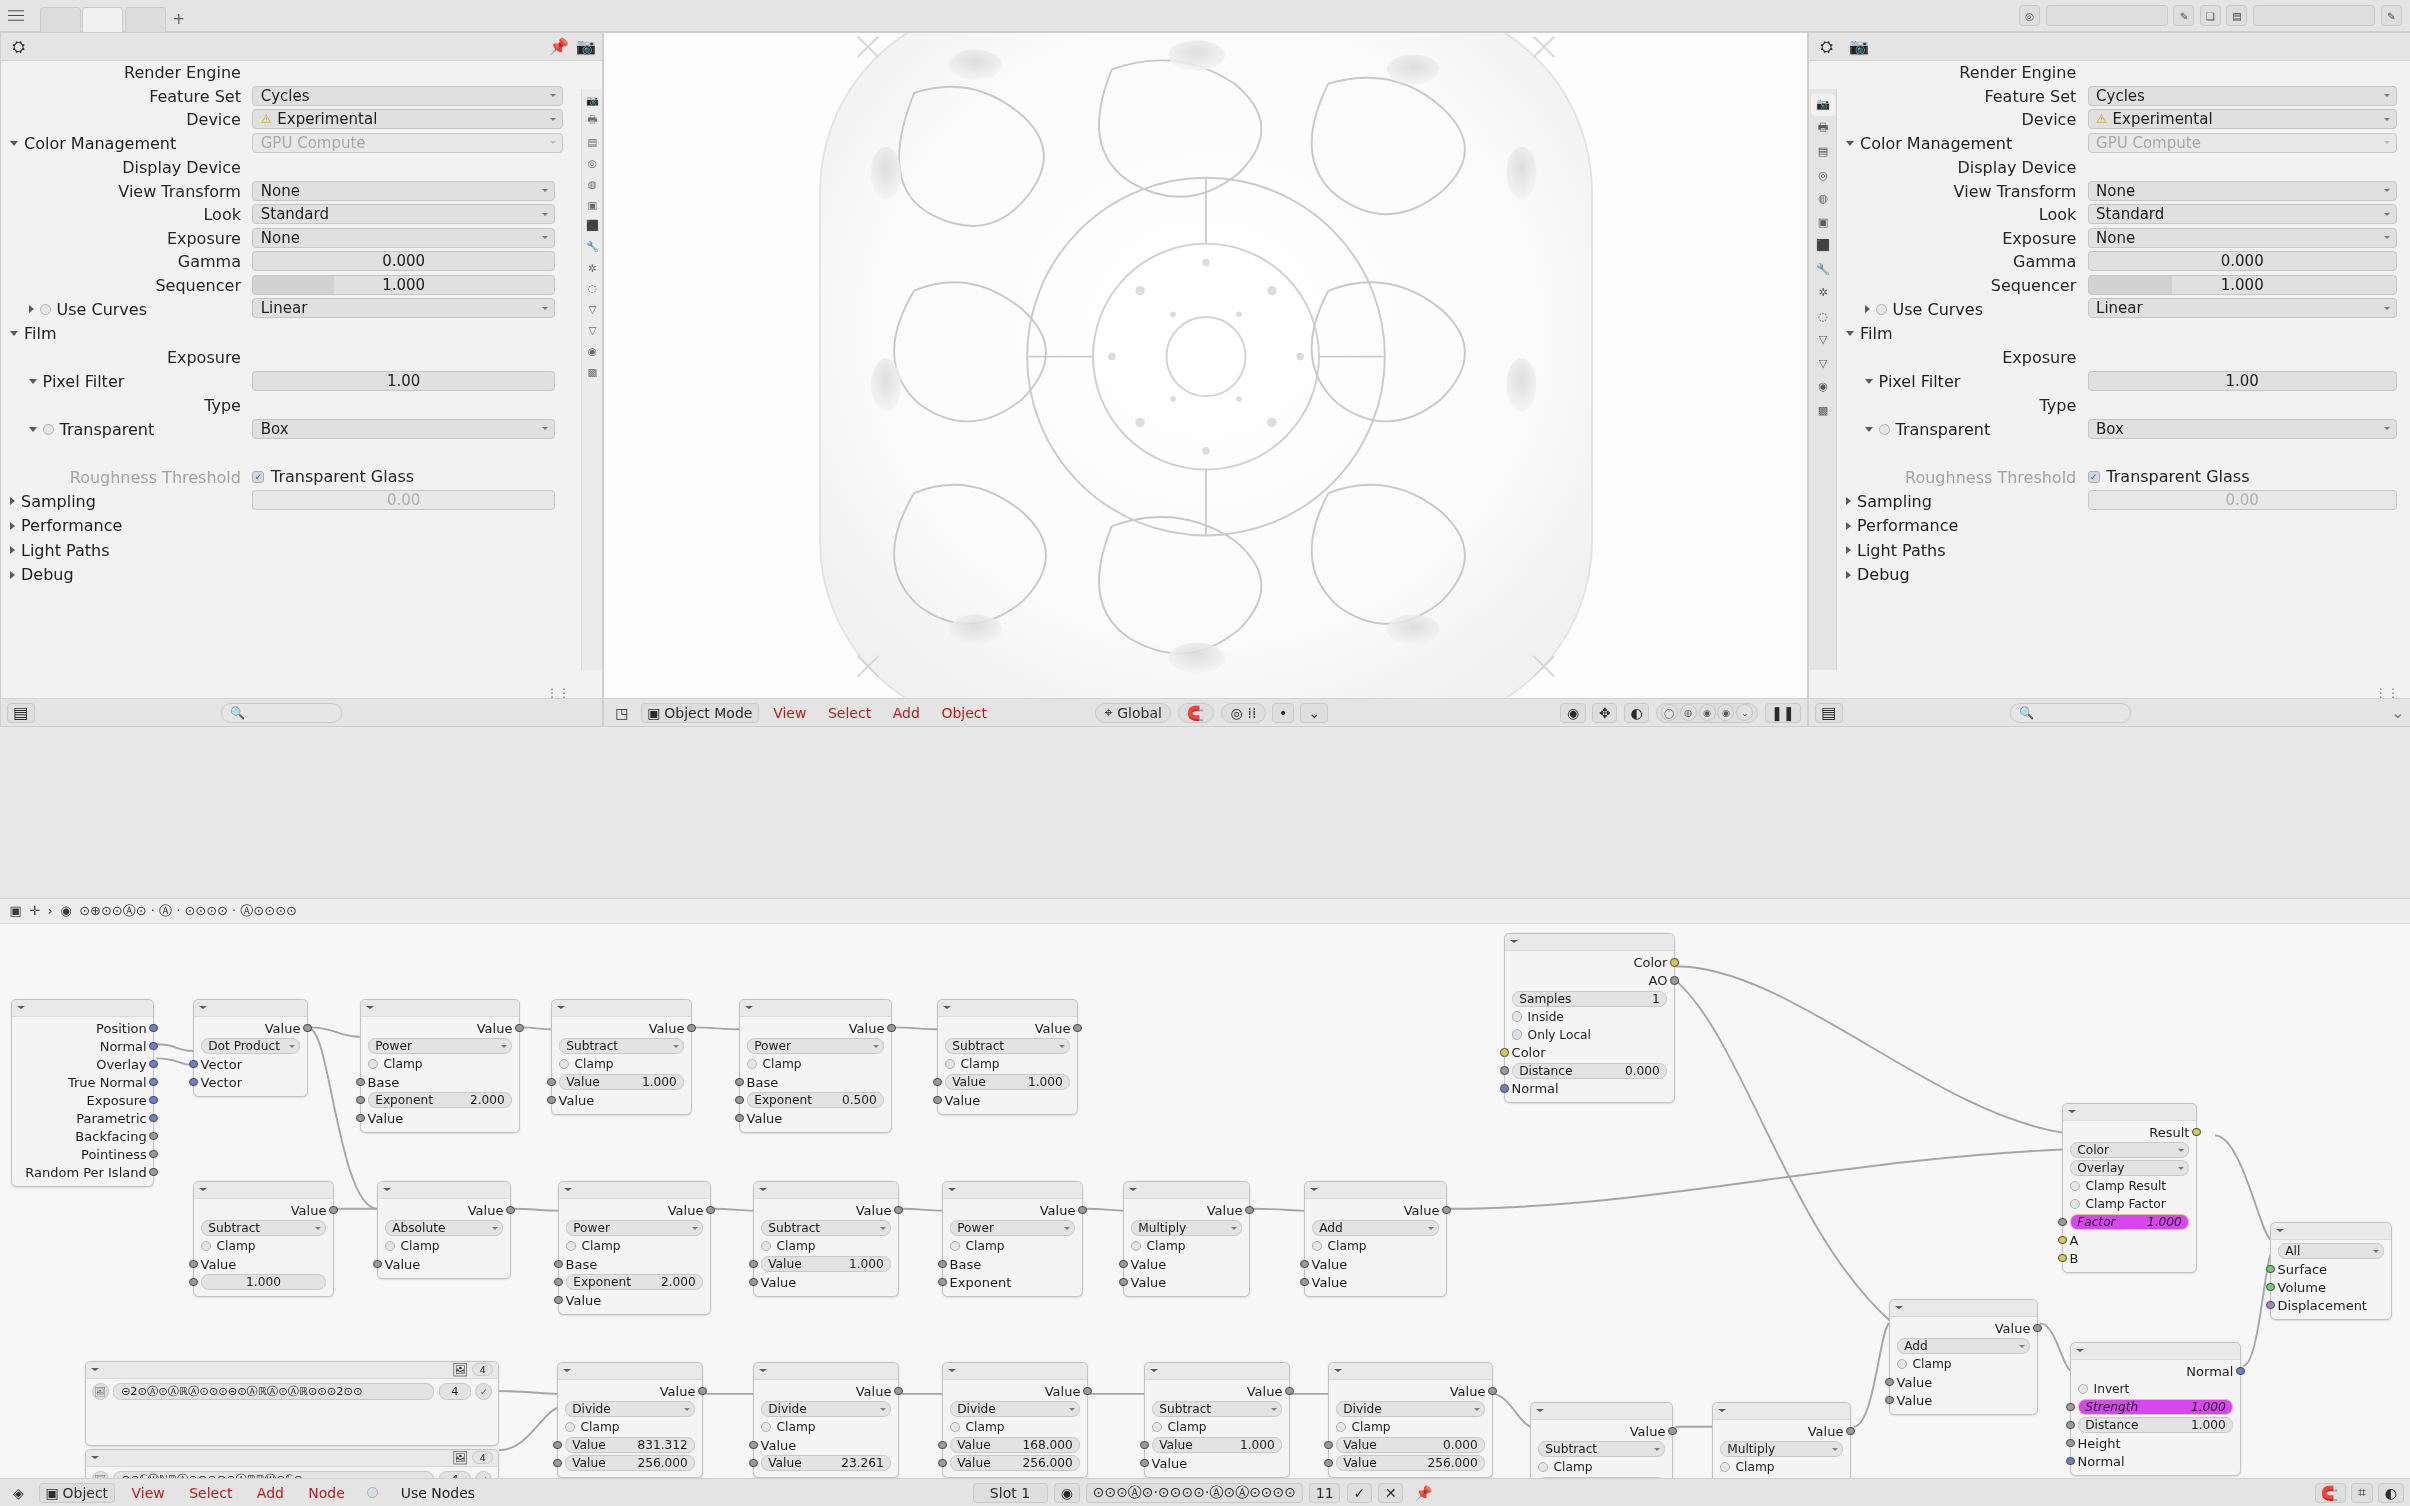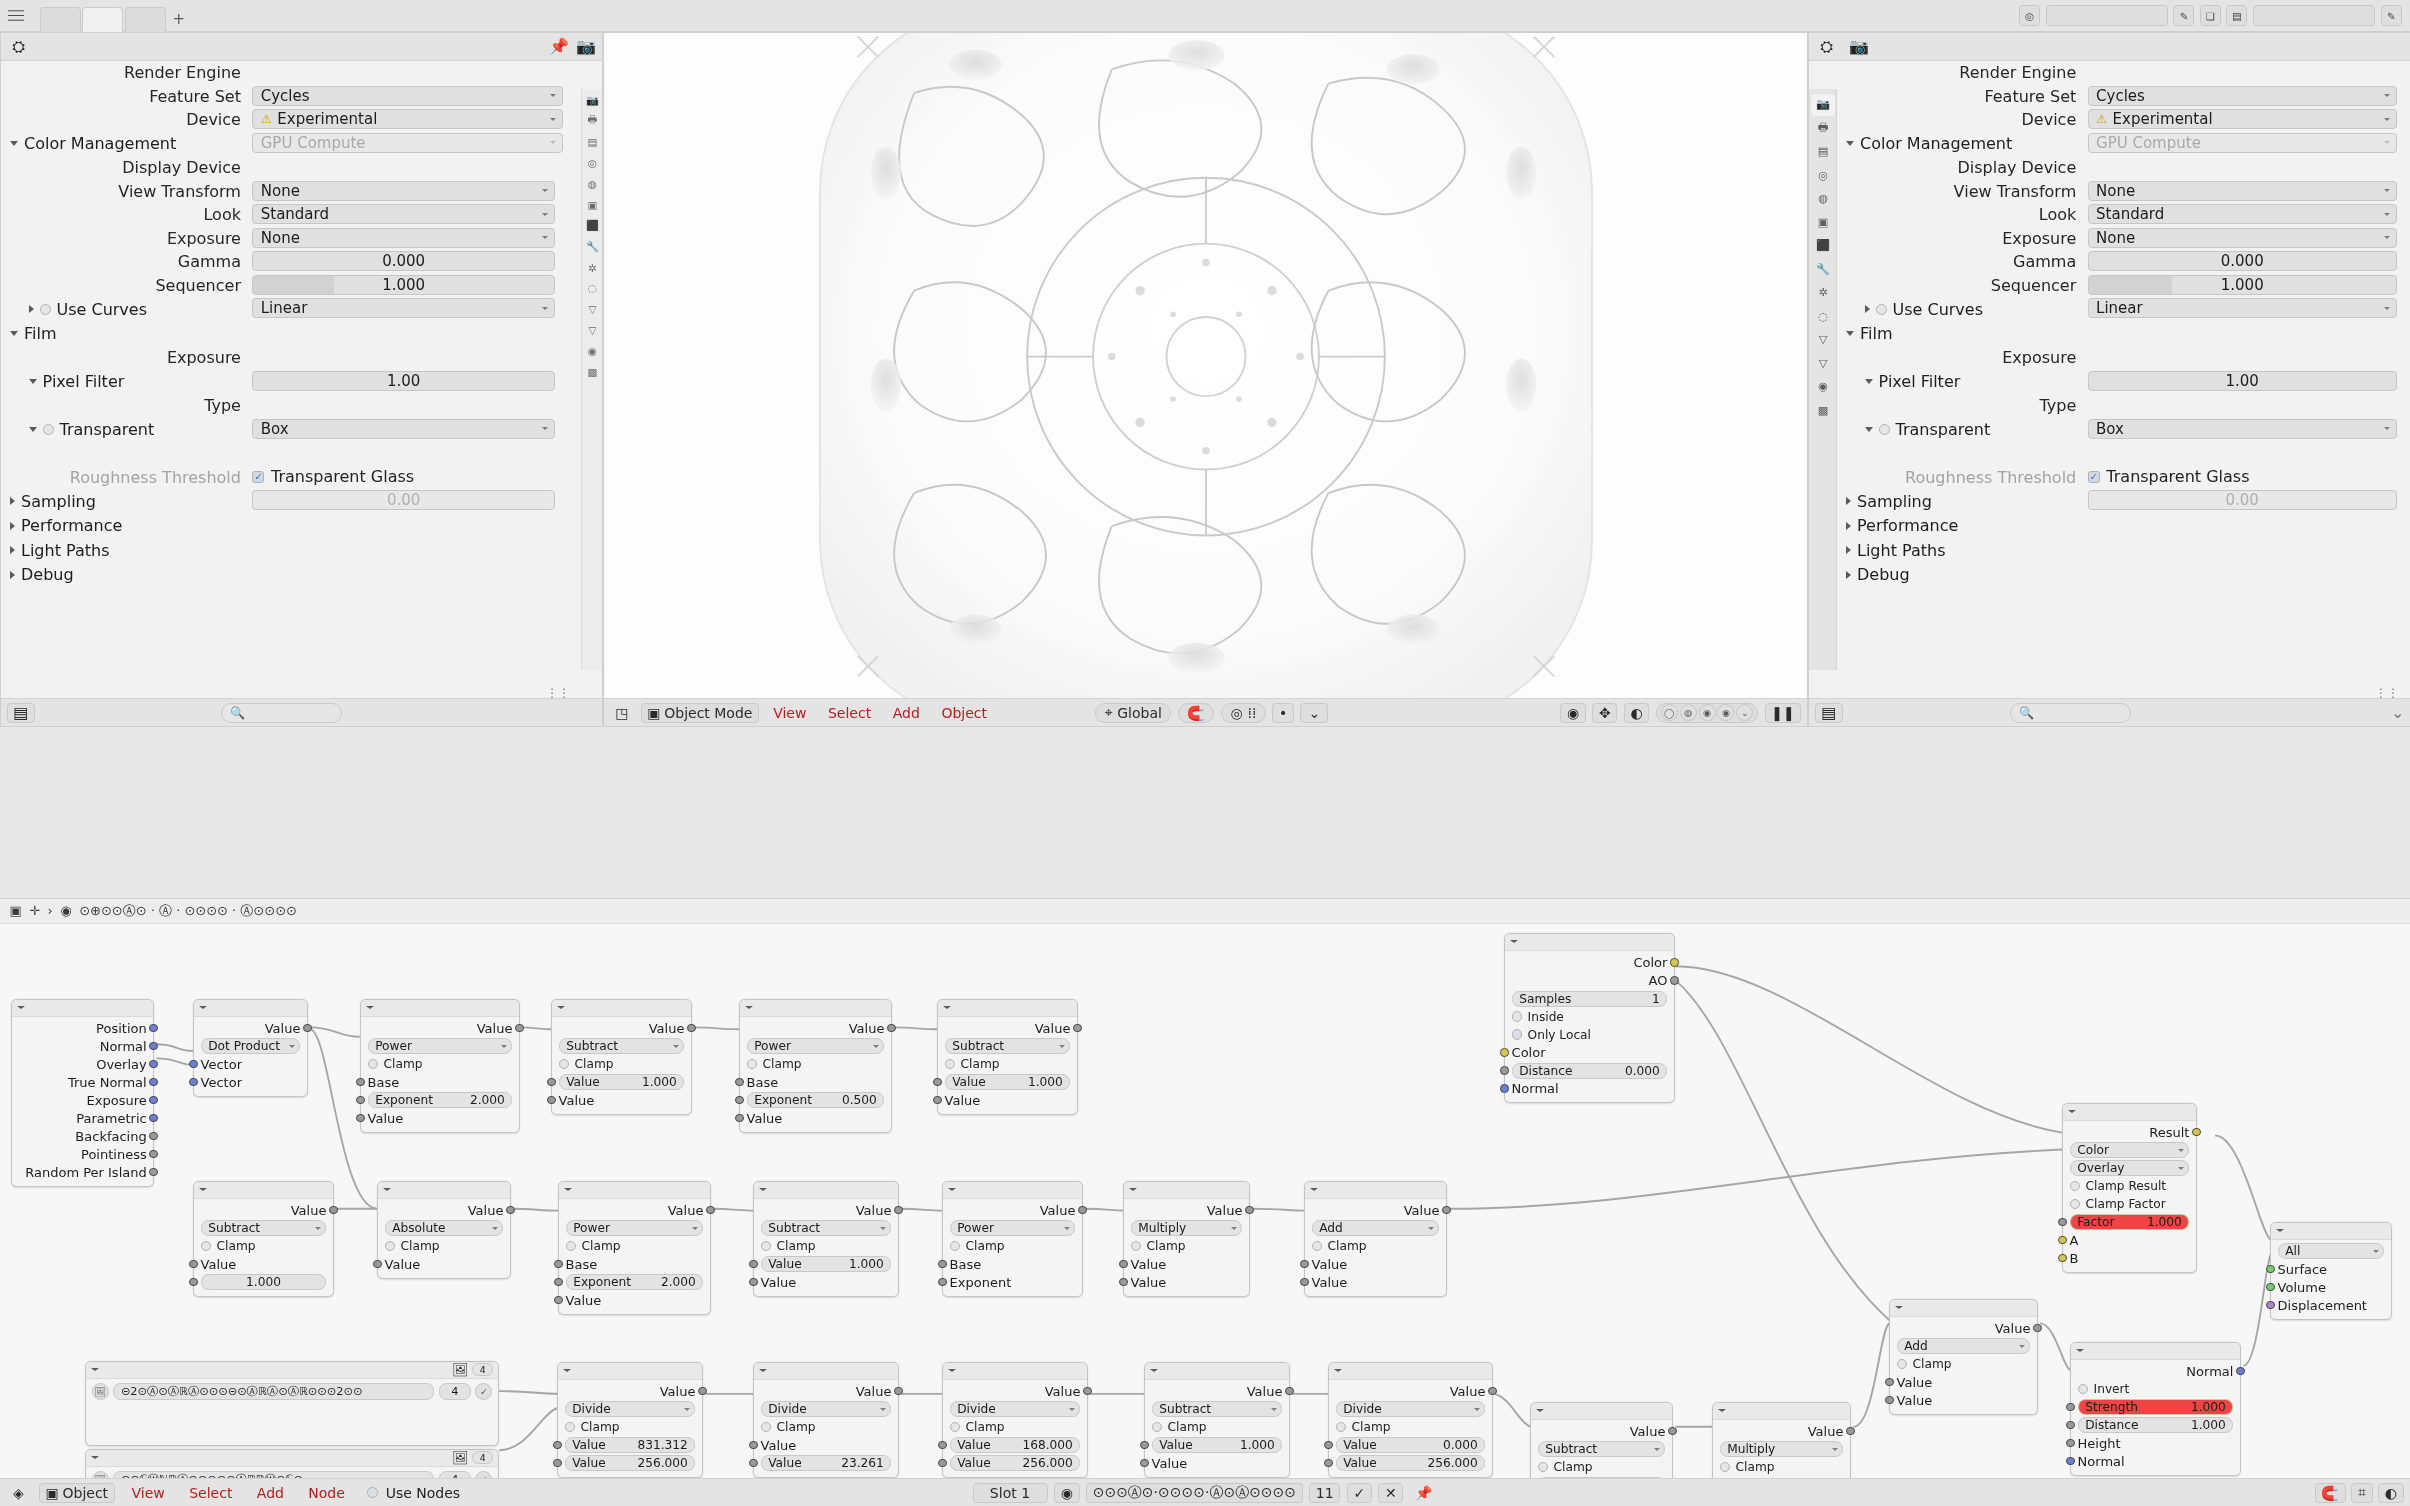--- a/index.html
+++ b/index.html
@@ -124,21 +124,21 @@
   .nfield {
     height: 16px; width: 100%; background: #e3e3e3; border: 0.9px solid #c8c8c8; border-radius: 7.5px;
     display: flex; align-items: center; padding: 0 6.6px; font-size: 12.2px; color: #1b1b1b; position: relative;
   }
   .nfield.center { justify-content: center; }
   .nfield.split { justify-content: space-between; align-items: center; }
   .nfield.dd:after {
     content:""; position:absolute; right:4.7px; top:5.6px;
     border-left: 3.3px solid transparent; border-right: 3.3px solid transparent; border-top: 3.8px solid #7f7f7f;
   }
-  .nfield.hl { background: #ef4444; border-color: #cfc6ad; }
+  .nfield.hl { background: #d946ef; border-color: #cfc6ad; font-style: italic; }
   .ncheck { display: flex; align-items: center; gap: 5.6px; font-size: 12.2px; color: #222; }
   .ncirc { width: 10.4px; height: 10.4px; border-radius: 50%; border: 0.9px solid #b2b2b2; background: #e6e6e6; }
   .ncirc.on { background: #d8dfe8; }
   .sock { position: absolute; width: 8.5px; height: 8.5px; border-radius: 50%; border: 0.9px solid #4a4a4a; top: 4.7px; }
   .sock.l { left: -4.7px; } .sock.r { right: -4.7px; }
   .s-gray { background: #9a9a9a; } .s-yellow { background: #d6c84b; } .s-blue { background: #6b7fd6; }
   .s-green { background: #6fcf6f; } .s-violet { background: #b07fd6; }
   svg.links { position: absolute; left: 0; top: 0; width: 100%; height: 100%; pointer-events: none; }
   .footer-node { position: absolute; left: 0; bottom: 0; width: 100%; height: 28px; background: #e4e4e4; border-top: 0.9px solid #d2d2d2; display: flex; align-items: center; padding: 0 7.5px; gap: 9.4px; font-size: 14px; }
   .mid-center { position: absolute; left: 50%; transform: translateX(-50%); display: flex; align-items: center; gap: 6.6px; }
@@ -1523,21 +1523,21 @@
     <div class="footer-node">
       <div class="sqbtn" style="border:none;background:transparent">◈</div>
       <div class="sqbtn">
           <span>▣</span>
           <span>Object</span>
         </div>
       <div class="txtbtn">View</div>
       <div class="txtbtn">Select</div>
       <div class="txtbtn">Add</div>
       <div class="txtbtn">Node</div>
-      <div style="display:flex; align-items:center; gap:8px; margin-left:5.6px;">
+      <div style="display:flex; align-items:center; gap:23px; margin-left:5.6px;">
         <span class="ncirc on"></span>
         <span>Use Nodes</span>
       </div>
       <div class="mid-center">
         <div class="sqbtn" style="width:75px">Slot 1</div>
         <div class="sqbtn">◉</div>
         <div class="sqbtn" style="min-width:207px; justify-content:flex-start">⊙⊙⊙Ⓐ⊙·⊙⊙⊙⊙·Ⓐ⊙Ⓐ⊙⊙⊙⊙</div>
         <div class="sqbtn">11</div>
         <div class="sqbtn">✓</div>
         <div class="sqbtn">✕</div>

